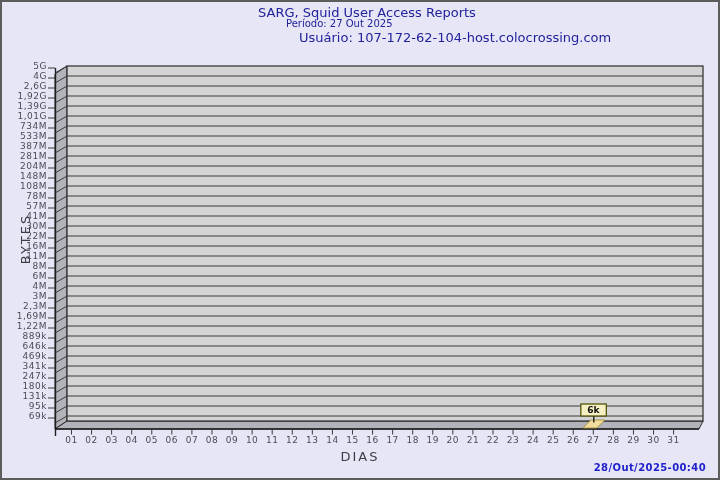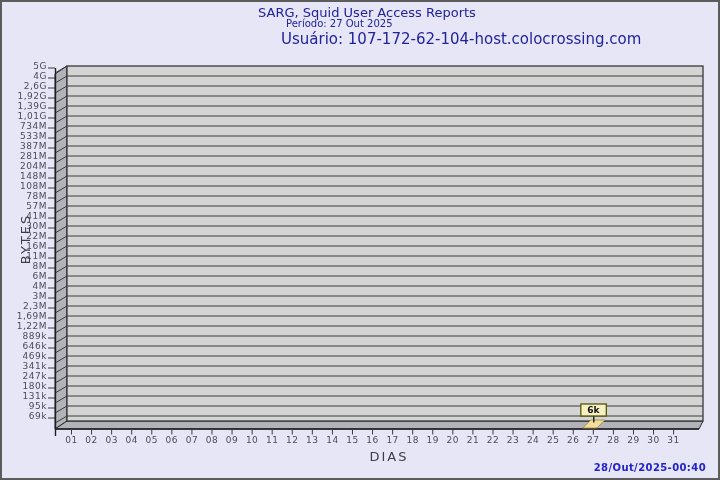--- a/index.html
+++ b/index.html
@@ -11,25 +11,25 @@
   }
   html,body{margin:0;padding:0;}
   .canvas{
     position:relative; width:720px; height:480px; box-sizing:border-box;
     background:var(--background); border:2px solid #5c5c5c; overflow:hidden;
     font-family:"DejaVu Sans", sans-serif;
   }
   .t1{position:absolute; left:10px; top:3px; width:710px; text-align:center;
       font-size:13px; color:var(--title-text); white-space:pre;}
   .t2{position:absolute; left:284px; top:16px; font-size:10px; color:var(--title-text); white-space:pre;}
-  .t3{position:absolute; left:279px; top:28px; font-size:15px; color:var(--title-text); white-space:pre;}
+  .t3{position:absolute; left:297px; top:28px; font-size:13px; color:var(--title-text); white-space:pre;}
   .ylab{position:absolute; left:23px; top:237px; transform:translate(-50%,-50%) rotate(-90deg);
       font-size:13px; letter-spacing:2px; color:var(--axis-title-text);}
   .xlab{position:absolute; left:358px; top:454px; transform:translate(-50%,-50%);
-      font-size:13px; letter-spacing:2px; color:var(--axis-title-text);margin-left:29px;}
+      font-size:13px; letter-spacing:2px; color:var(--axis-title-text);}
   .stamp{position:absolute; right:12px; top:460px; font-size:10px; letter-spacing:0.4px;
       color:var(--timestamp-text); font-weight:bold;}
   svg{position:absolute; left:0; top:0;}
   .face{fill:var(--plot-face); stroke:#2a2a2a; stroke-width:1.2;}
   .wallf{fill:var(--plot-side); stroke:#2a2a2a; stroke-width:1;}
   .grid{stroke:var(--grid-line); stroke-width:1;}
   .axis{stroke:#1e1e1e; stroke-width:1.4;}
   .tickline{stroke:#3a3a3a; stroke-width:1;}
   .ticktext{font-size:9px; letter-spacing:0.5px; fill:var(--tick-text);}
   .barpoly{fill:var(--bar-fill); stroke:var(--bar-stroke); stroke-width:0.8;}

